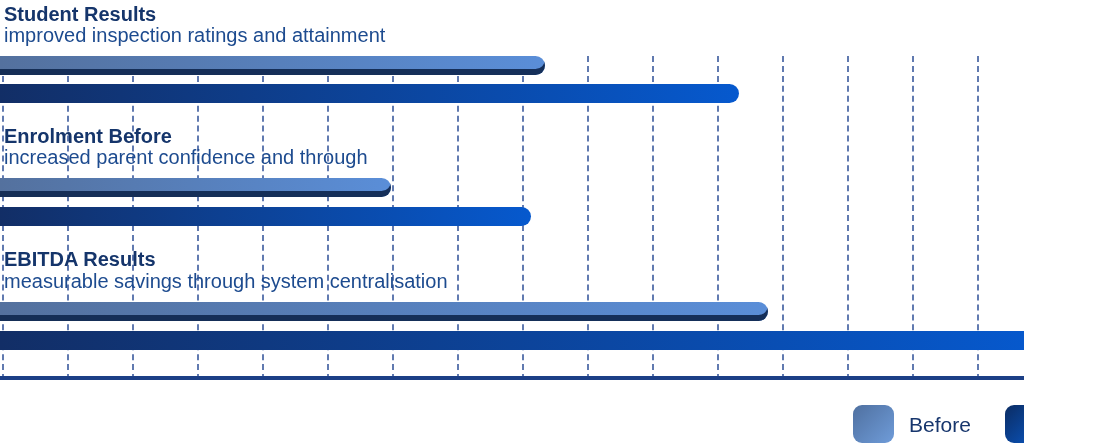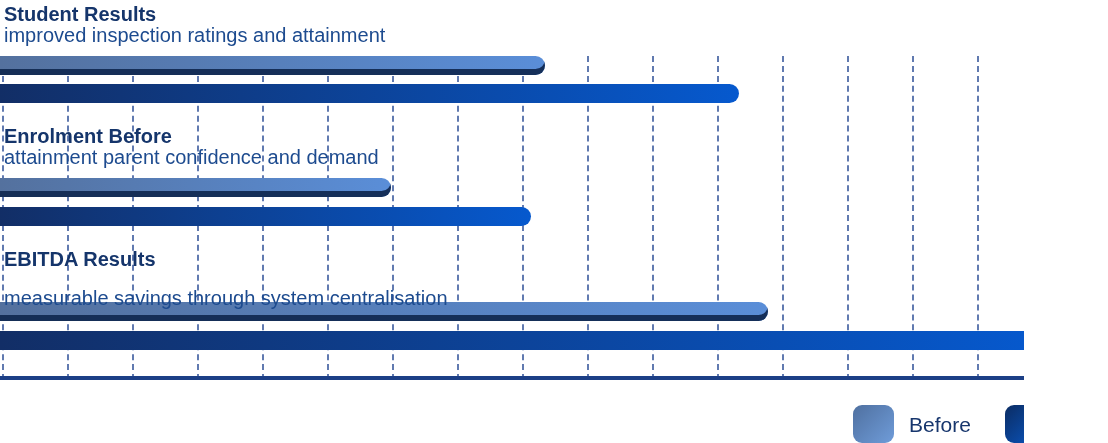--- a/index.html
+++ b/index.html
@@ -77,25 +77,25 @@
       <div class="gridline" style="left: 977px;"></div>
       <div class="gridline" style="left: 1042px;"></div>
       <div class="gridline" style="left: 1107px;"></div>
     </div>
   <div id="sections">
       <div class="sec-title" style="top: 4px;">Student Results</div>
       <div class="sec-subtitle" style="top: 25px; text-align: center;">improved inspection ratings and attainment</div>
       <div class="bar before" style="top: 56px; width: 545px; background: linear-gradient(to right, rgb(84, 113, 158), rgb(90, 142, 216));"></div>
       <div class="bar after" style="top: 84px; width: 739px; background: linear-gradient(to right, rgb(18, 46, 102), rgb(6, 89, 206));"></div>
       <div class="sec-title" style="top: 126px;">Enrolment Before</div>
-      <div class="sec-subtitle" style="top: 147px;">attainment parent confidence and demand</div>
+      <div class="sec-subtitle" style="top: 147px;">increased parent confidence and through</div>
       <div class="bar before" style="top: 178px; width: 391px; background: linear-gradient(to right, rgb(84, 113, 158), rgb(90, 142, 216));"></div>
       <div class="bar after" style="top: 207px; width: 531px; background: linear-gradient(to right, rgb(18, 46, 102), rgb(6, 89, 206));"></div>
       <div class="sec-title" style="top: 249px;">EBITDA Results</div>
-      <div class="sec-subtitle" style="top: 288px;">measurable savings through system centralisation</div>
+      <div class="sec-subtitle" style="top: 271px;">measurable savings through system centralisation</div>
       <div class="bar before" style="top: 302px; width: 768px; background: linear-gradient(to right, rgb(84, 113, 158), rgb(90, 142, 216));"></div>
       <div class="bar after" style="top: 331px; width: 1042px; background: linear-gradient(to right, rgb(18, 46, 102), rgb(6, 89, 206));"></div>
     </div>
   <div class="axis"></div>
   <div class="legend">
     <span class="swatch before" id="swatch-before" style="background: linear-gradient(135deg, rgb(79, 112, 160), rgb(111, 156, 217));"></span>
     <span class="legend-label before">Before</span>
     <span class="swatch after" id="swatch-after" style="background: linear-gradient(135deg, rgb(11, 44, 99), rgb(10, 90, 201));"></span>
     <span class="legend-label after">After</span>
   </div>

